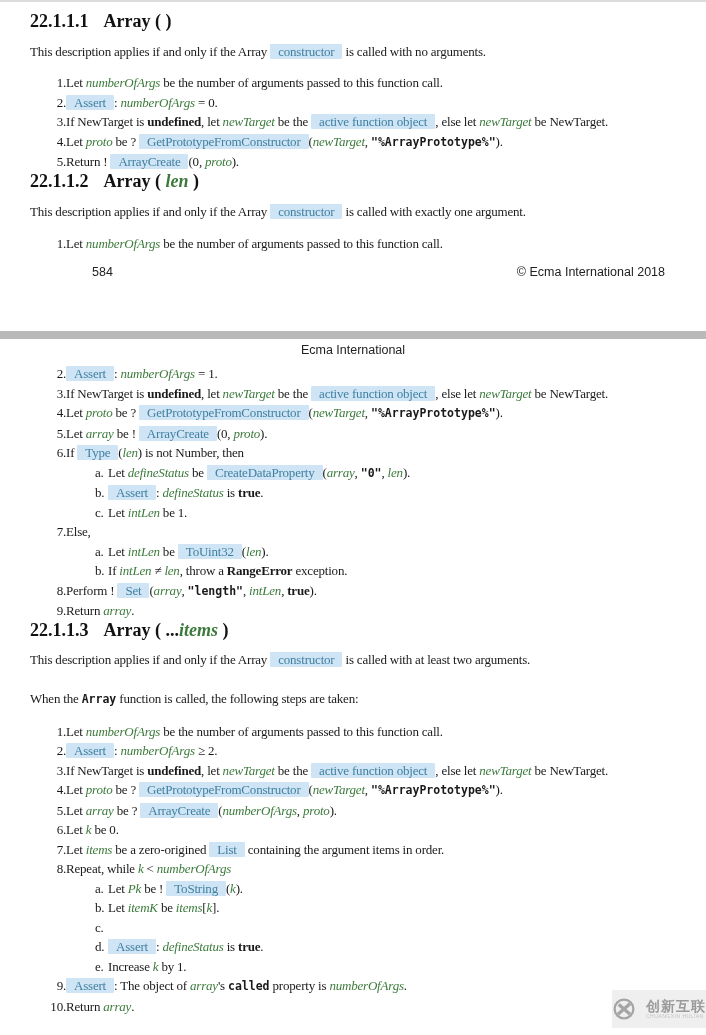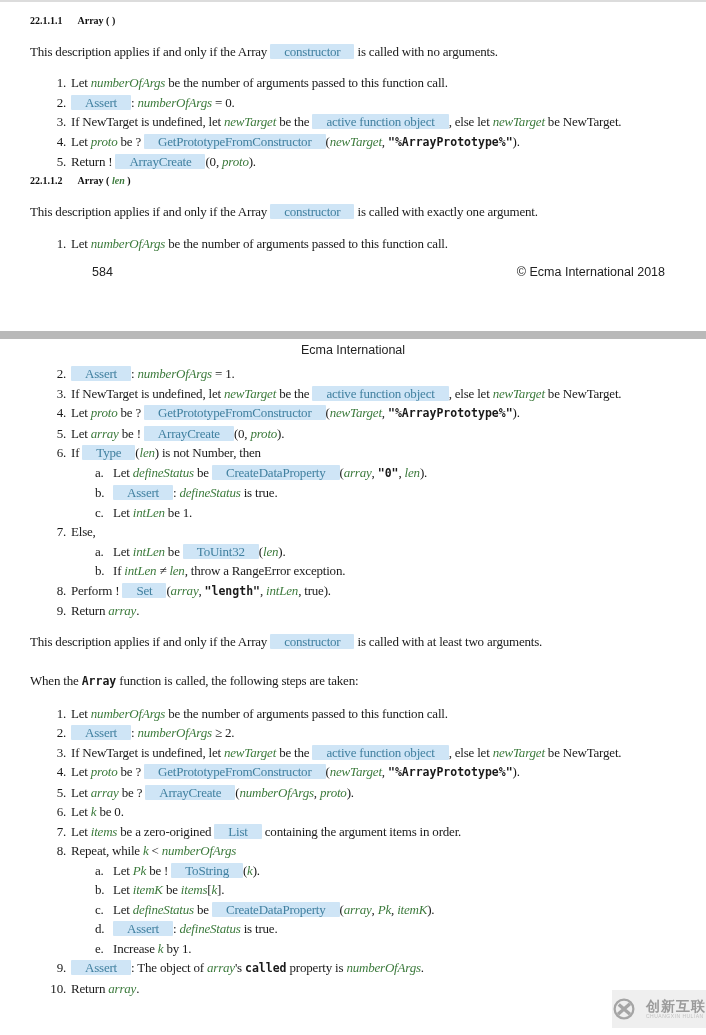--- a/index.html
+++ b/index.html
@@ -3,33 +3,33 @@
 <meta charset="utf-8">
 <style>
   html,body{margin:0;padding:0;background:#ffffff;}
   .viewer{position:relative;width:706px;height:1035px;overflow:hidden;background:#fff;
           font-family:"Liberation Serif",serif;color:#1a1a1a;}
   .topedge{position:absolute;top:0;left:0;width:706px;height:2px;background:#dcdcdc;}
   .page{box-sizing:border-box;width:706px;background:#fff;overflow:hidden;}
   .p1{height:331px;padding:12px 30px 0 30px;}
   .band{width:706px;height:8px;background:#b9b9b9;}
   .p2{height:707px;padding:4px 30px 0 30px;}
-  h2.h{margin:0;font-size:10px;line-height:18px;font-weight:bold;color:#111;
+  h2.h{margin:0;font-size:18px;line-height:18px;font-weight:bold;color:#111;
        font-family:"Liberation Serif",serif;white-space:nowrap;}
   .hnum{margin-right:15px;}
   .body{margin:0;font-size:13px;line-height:19px;letter-spacing:-0.2px;white-space:nowrap;}
   .intro{margin-top:12px;}
   .steps{margin-top:12px;}
   .step{display:flex;line-height:19.5px;font-size:13px;letter-spacing:-0.2px;}
   .snum{flex:0 0 36px;width:36px;text-align:right;}
-  .stext{margin-left:5px;white-space:nowrap;}
+  .stext{white-space:nowrap;}
   .step.sub .snum{flex:0 0 78px;width:78px;text-align:left;padding-left:65px;box-sizing:border-box;}
   .tk-v{color:#3c7a3c;font-style:italic;}
-  .tk-l{color:#4180a0;background:#cfe5f6;padding:0 14px;border-radius:1px;}
-  .tk-b{font-weight:normal;}
+  .tk-l{color:#4180a0;background:#cfe5f6;padding:0 8px;border-radius:1px;}
+  .tk-b{font-weight:bold;}
   .tk-m{font-family:"DejaVu Sans Mono",monospace;font-weight:bold;font-size:11.5px;letter-spacing:0;}
   .s2h{margin-top:24px;}
   .s2intro{margin-top:12px;}
   .s2steps{margin-top:13px;}
   .pfoot{display:flex;justify-content:space-between;margin-top:12px;padding:0 11px 0 62px;
          font-family:"Liberation Sans",sans-serif;font-size:12.5px;color:#222;gap:32px;}
   .runhead{text-align:center;font-family:"Liberation Sans",sans-serif;font-size:12.5px;color:#222;
            line-height:15px;}
   .cont{margin-top:6px;}
   .s3h{margin-top:20px;}
@@ -151,20 +151,23 @@
           <span class="snum">8.</span>
           <span class="stext"><span class="tk-t">Perform ! </span><span class="tk-l">Set</span><span class="tk-t">(</span><span class="tk-v">array</span><span class="tk-t">, </span><span class="tk-m">"length"</span><span class="tk-t">, </span><span class="tk-v">intLen</span><span class="tk-t">, </span><span class="tk-b">true</span><span class="tk-t">).</span></span>
         </div>
         <div class="step">
           <span class="snum">9.</span>
           <span class="stext"><span class="tk-t">Return </span><span class="tk-v">array</span><span class="tk-t">.</span></span>
         </div>
       </div>
 
     <section>
+      <h2 class="h s3h">
+        <span class="hnum">22.1.1.3</span><span class="htitle"><span class="tk-t">Array ( ...</span><span class="tk-v">items</span><span class="tk-t"> )</span></span>
+      </h2>
       <p class="body s3intro"><span class="tk-t">This description applies if and only if the Array </span><span class="tk-l">constructor</span><span class="tk-t"> is called with at least two arguments.</span></p>
       <p class="body when"><span class="tk-t">When the </span><span class="tk-m">Array</span><span class="tk-t"> function is called, the following steps are taken:</span></p>
       <div class="steps s3steps">
           <div class="step">
             <span class="snum">1.</span>
             <span class="stext"><span class="tk-t">Let </span><span class="tk-v">numberOfArgs</span><span class="tk-t"> be the number of arguments passed to this function call.</span></span>
           </div>
           <div class="step">
             <span class="snum">2.</span>
             <span class="stext"><span class="tk-l">Assert</span><span class="tk-t">: </span><span class="tk-v">numberOfArgs</span><span class="tk-t"> ≥ 2.</span></span>
@@ -196,21 +199,20 @@
           <div class="step sub">
             <span class="snum">a.</span>
             <span class="stext"><span class="tk-t">Let </span><span class="tk-v">Pk</span><span class="tk-t"> be ! </span><span class="tk-l">ToString</span><span class="tk-t">(</span><span class="tk-v">k</span><span class="tk-t">).</span></span>
           </div>
           <div class="step sub">
             <span class="snum">b.</span>
             <span class="stext"><span class="tk-t">Let </span><span class="tk-v">itemK</span><span class="tk-t"> be </span><span class="tk-v">items</span><span class="tk-t">[</span><span class="tk-v">k</span><span class="tk-t">].</span></span>
           </div>
           <div class="step sub">
             <span class="snum">c.</span>
-            <span class="stext"><span class="tk-t">Let </span><span class="tk-v">defineStatus</span><span class="tk-t"> be </span><span class="tk-l">CreateDataProperty</span><span class="tk-t">(</span><span class="tk-v">array</span><span class="tk-t">, </span><span class="tk-v">Pk</span><span class="tk-t">, </span><span class="tk-v">itemK</span><span class="tk-t">).</span></span>
           </div>
           <div class="step sub">
             <span class="snum">d.</span>
             <span class="stext"><span class="tk-l">Assert</span><span class="tk-t">: </span><span class="tk-v">defineStatus</span><span class="tk-t"> is </span><span class="tk-b">true</span><span class="tk-t">.</span></span>
           </div>
           <div class="step sub">
             <span class="snum">e.</span>
             <span class="stext"><span class="tk-t">Increase </span><span class="tk-v">k</span><span class="tk-t"> by 1.</span></span>
           </div>
           <div class="step">

